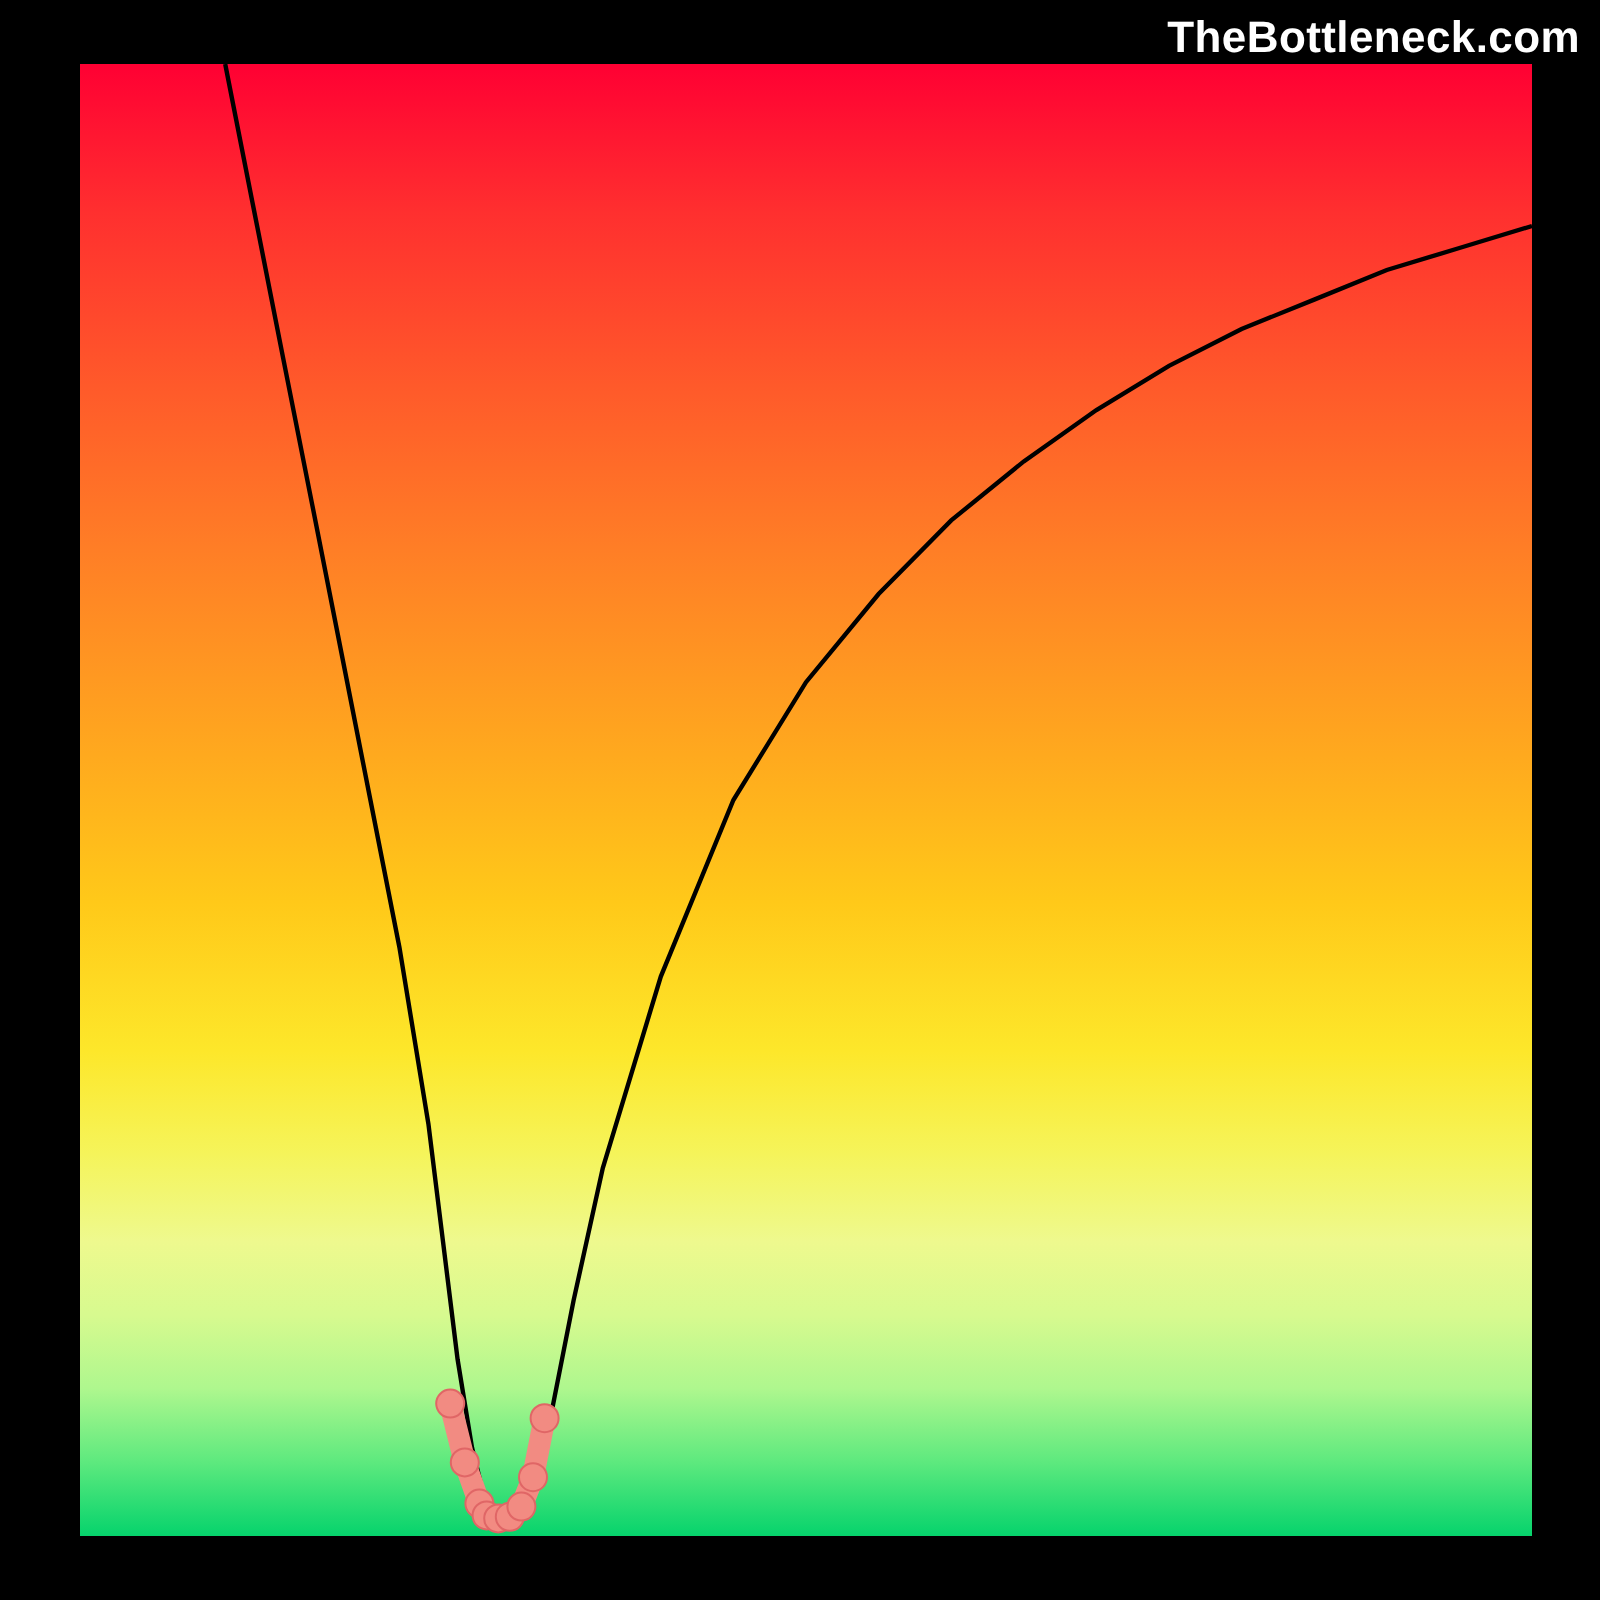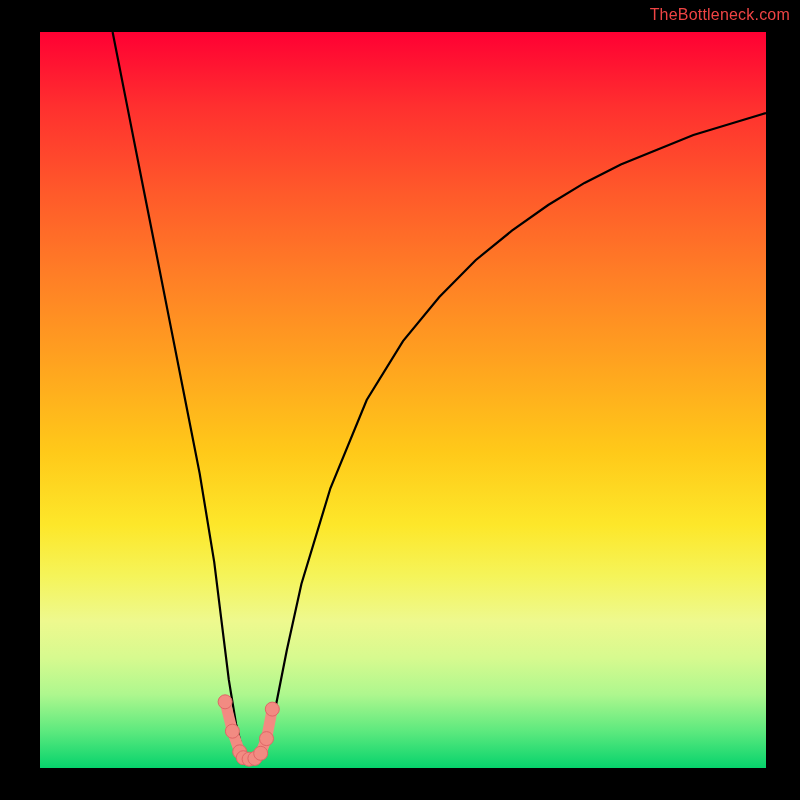--- a/index.html
+++ b/index.html
@@ -44,23 +44,23 @@
     position: absolute;
     left: 0;
     top: 0;
     width: 726px;
     height: 736px;
   }
   .watermark {
     position: absolute;
     top: 6px;
     right: 10px;
-    font-size: 16px;
-    color: #ef4444;
-    font-weight: 400;
+    font-size: 22px;
+    color: #ffffff;
+    font-weight: 700;
     letter-spacing: 0.2px;
   }
 </style>
 </head>
 <body>
 
 <div class="outer">
 
   <div class="watermark">TheBottleneck.com</div>
 

